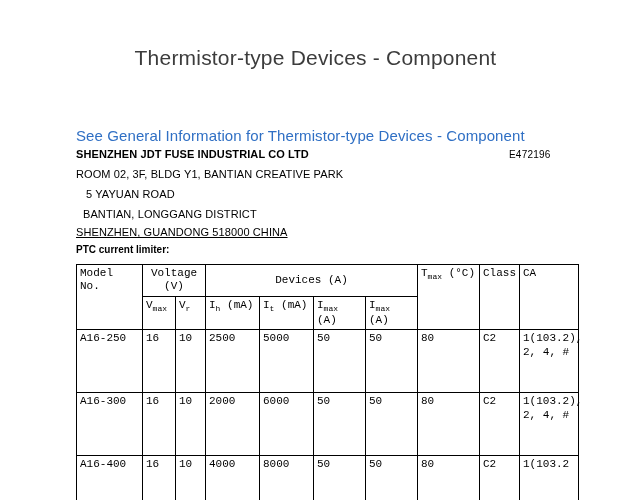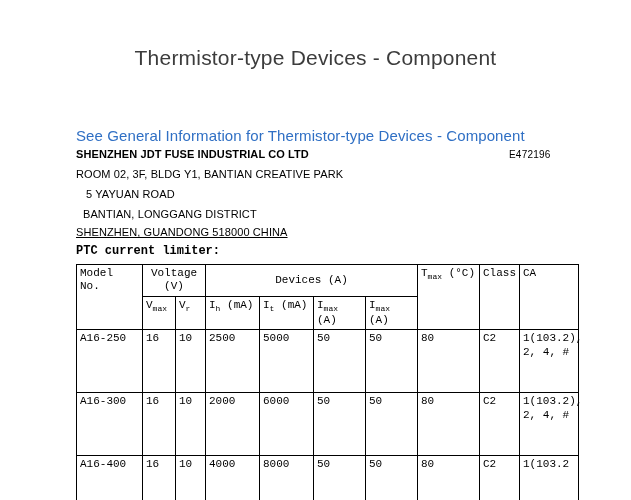--- a/index.html
+++ b/index.html
@@ -68,23 +68,23 @@
     white-space: nowrap;
   }
   .addr0 { top: 168px; }
   .addr1 { top: 188px; margin-left: 10px; }
   .addr2 { top: 208px; margin-left: 7px; }
   .addr3 { top: 226px; text-decoration: underline; }
   .sectitle {
     position: absolute;
     left: 76px;
     top: 244px;
-    font-size: 12px;
+    font-size: 10px;
     font-weight: bold;
-    font-family: Liberation Mono, monospace;
+    font-family: Liberation Sans, sans-serif;
     letter-spacing: 0;
     white-space: nowrap;
     text-align: center;
   }
   table.data {
     position: absolute;
     left: 76px;
     top: 264px;
     width: 502px;
     border-collapse: collapse;

